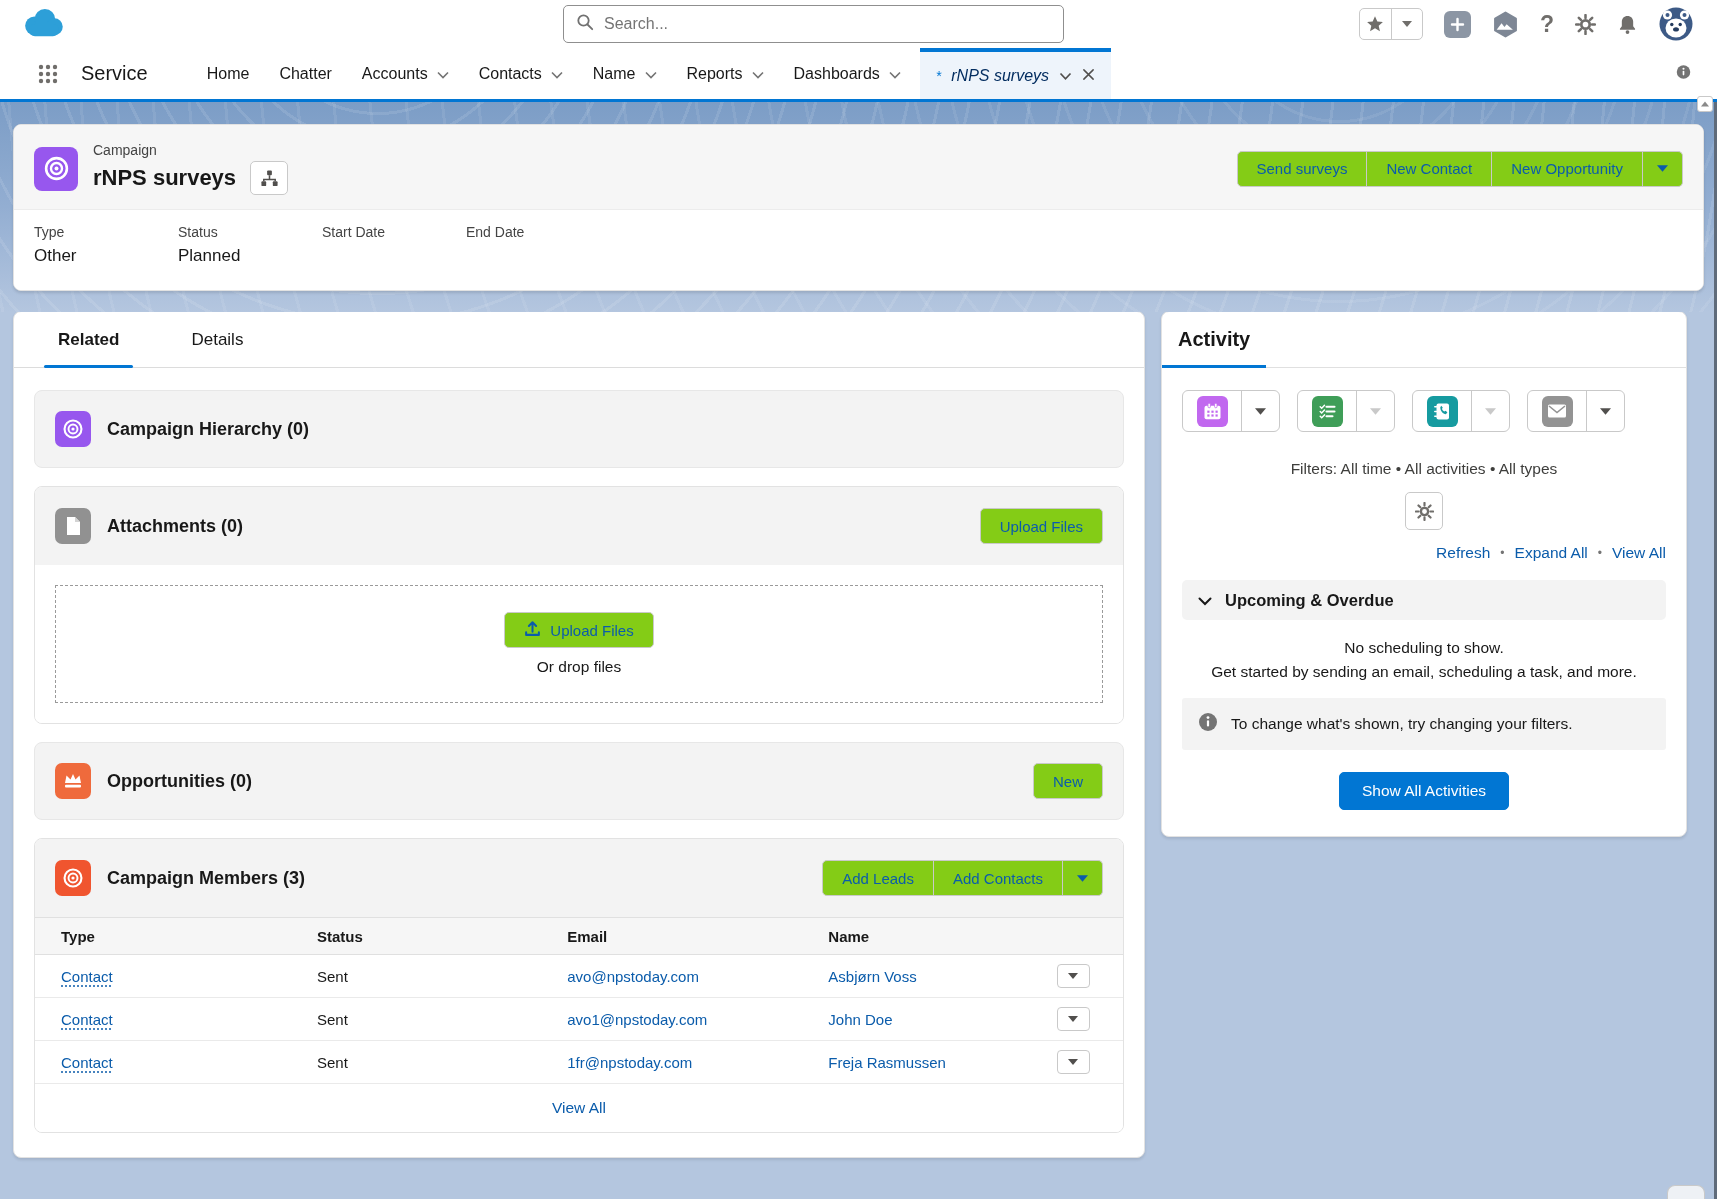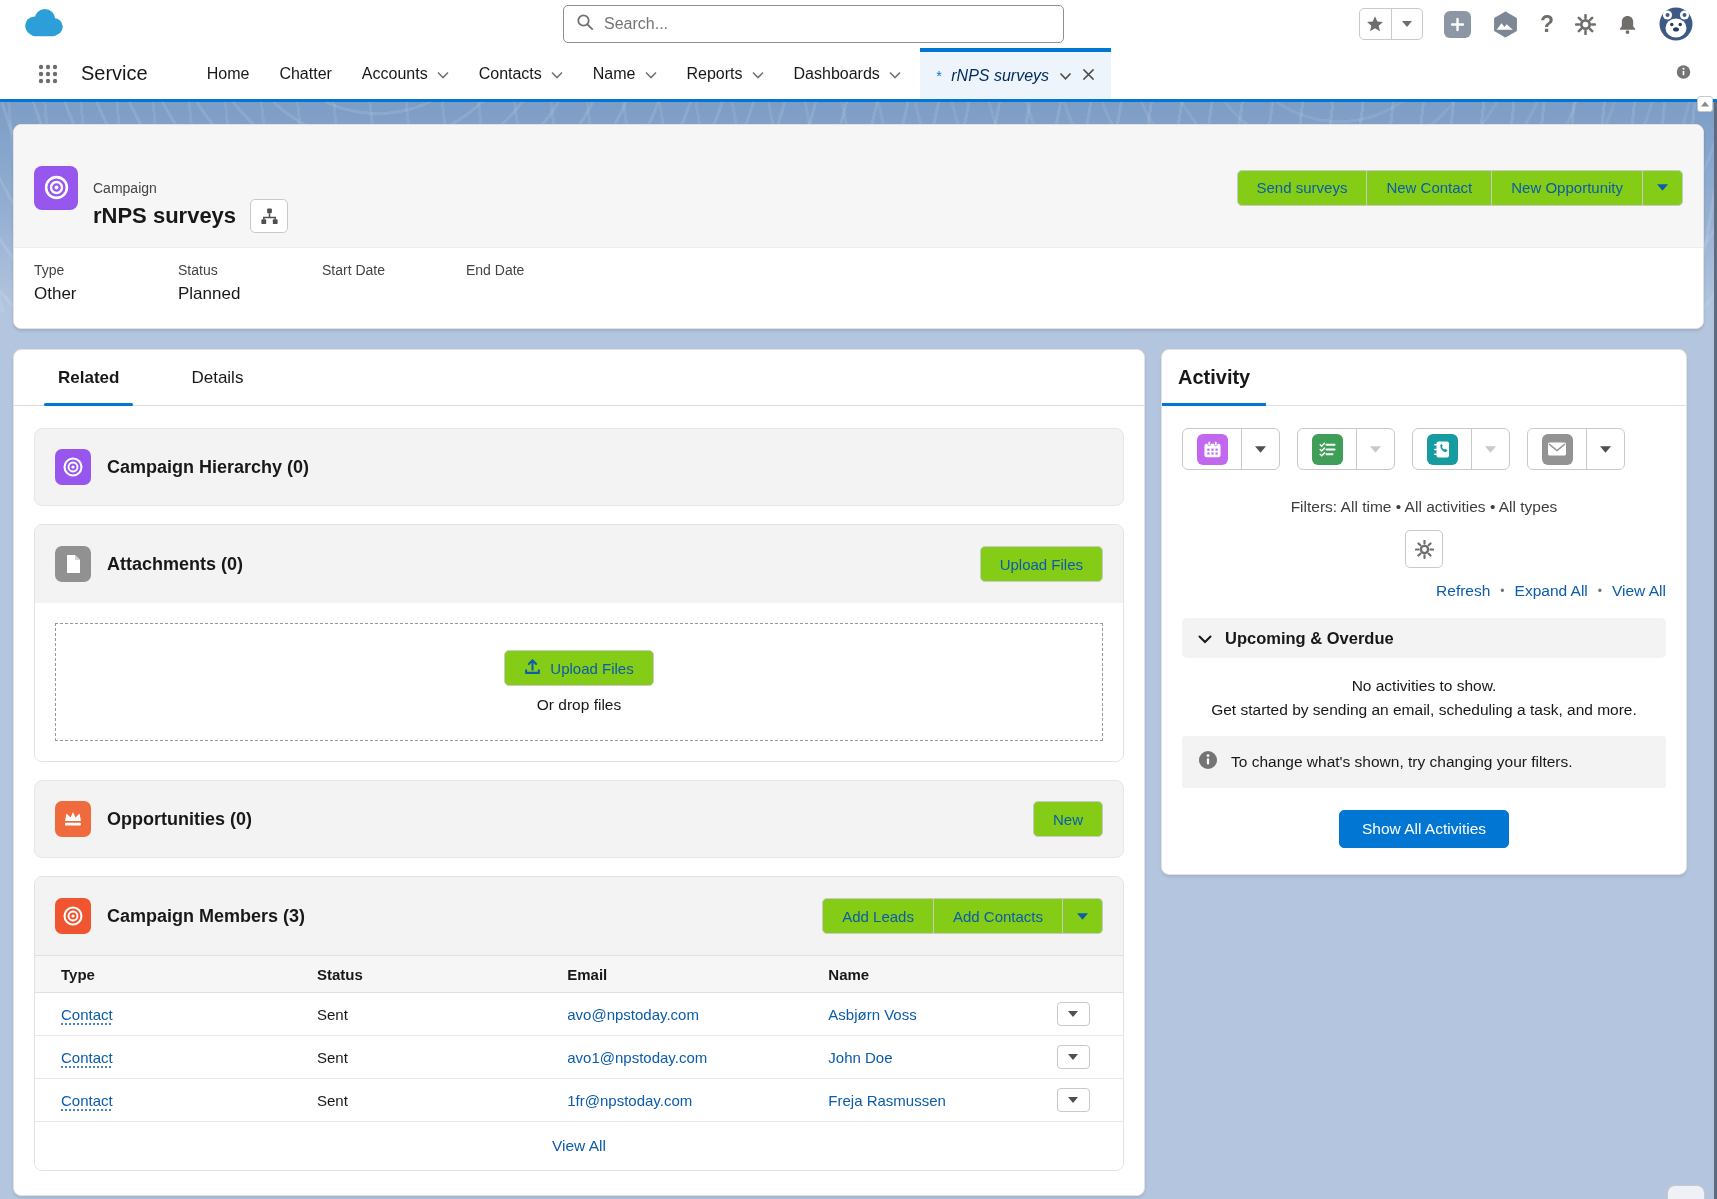--- a/index.html
+++ b/index.html
@@ -46,21 +46,21 @@
   .page{position:relative; height:1094px; padding-top:22px;}
   .hero{position:absolute; left:0; top:0; right:0; height:210px;
     background-image:repeating-radial-gradient(circle at 22% -110px, rgba(255,255,255,0.10) 0 3px, rgba(255,255,255,0) 3px 30px),
                      repeating-radial-gradient(circle at 78% -90px, rgba(255,255,255,0.08) 0 3px, rgba(255,255,255,0) 3px 36px),
                      linear-gradient(180deg,#7c9dc6 0%, #93aed2 50%, var(--page_bg) 100%);}
 
   .record-card{position:relative; margin:0 13px; background:#fff; border-radius:8px; border:1px solid var(--card_border);
     box-shadow:0 2px 3px rgba(0,0,0,.12); overflow:hidden;}
   .record-top{display:flex; align-items:center; padding:17px 20px 14px; background:#f6f6f6;}
   .entity-icon{width:44px; height:44px; border-radius:8px; background:var(--campaign_purple); display:flex; align-items:center; justify-content:center;}
-  .entity-text{margin-left:15px;margin-top:38px;}
+  .entity-text{margin-left:15px;}
   .entity-label{font-size:14px; color:var(--label_gray);}
   .title-row{display:flex; align-items:center; gap:14px; margin-top:3px;}
   .record-title{font-size:22px; font-weight:bold; color:#181818;}
   .hier-btn{width:38px; height:34px; background:#fff; border:1px solid var(--border_gray); border-radius:5px;
     display:flex; align-items:center; justify-content:center; cursor:pointer;}
   .spacer{flex:1;}
   .btn{display:inline-flex; align-items:center; justify-content:center; height:36px; padding:0 19px; background:#84cc16;
     border:1px solid var(--border_gray); border-radius:5px; color:var(--link_blue); font-size:15px; font-family:inherit; cursor:pointer; white-space:nowrap;}
   .btn-group{display:inline-flex;}
   .btn-group .btn{border-radius:0; border-left-width:0;}
@@ -586,21 +586,21 @@
           <div class="upcoming">
             <span>
               <svg width="14" height="9" viewBox="0 0 14 9">
                   <path d="M1.5 1.5L7 7l5.5-5.5" stroke="#181818" stroke-width="2" fill="none" stroke-linecap="round"></path>
                 </svg>
             </span>
             <span>Upcoming &amp; Overdue</span>
           </div>
 
           <div class="empty-state">
-            <div>No activities to show.</div>
+            <div>No scheduling to show.</div>
             <div>Get started by sending an email, scheduling a task, and more.</div>
           </div>
 
           <div class="note-band">
             <span>
               <svg width="20" height="20" viewBox="0 0 20 20">
                   <circle cx="10" cy="10" r="9" fill="#747474"></circle>
                   <rect x="8.9" y="8.3" width="2.2" height="6.2" rx="1.1" fill="#fff"></rect>
                   <circle cx="10" cy="5.6" r="1.4" fill="#fff"></circle>
                 </svg>

